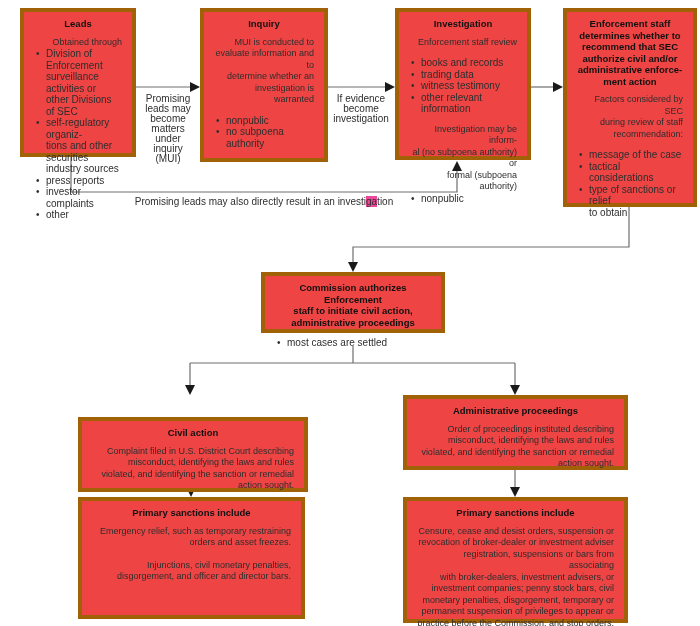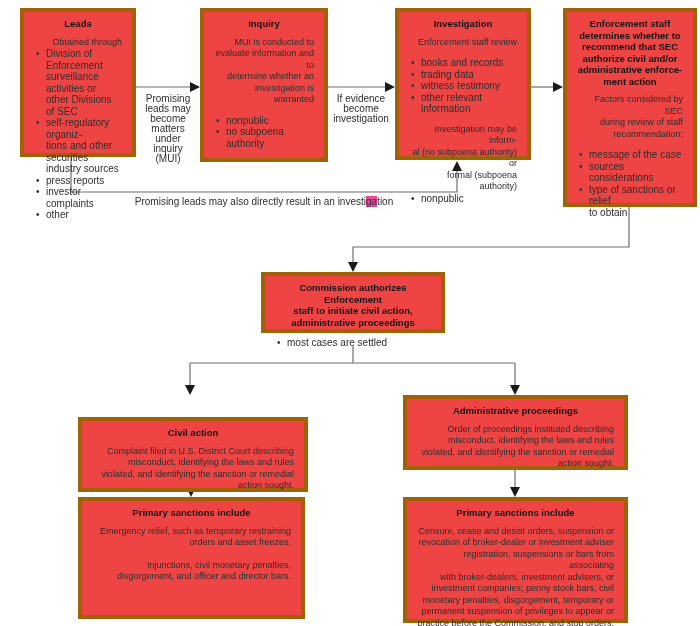--- a/index.html
+++ b/index.html
@@ -138,21 +138,21 @@
 determines whether to
 recommend that SEC
 authorize civil and/or
 administrative enforce-
 ment action</div>
     <div class="para">Factors considered by SEC
 during review of staff
 recommendation:</div>
     <ul class="bullets">
       <li>message of the case</li>
-      <li>sources considerations</li>
+      <li>tactical considerations</li>
       <li>type of sanctions or relief
 to obtain</li>
     </ul>
   </div>
 
   <div class="box" style="left:261px; top:272px; width:184px; height:61px;">
     <div class="box-title" style="margin-bottom:9px;">Commission authorizes Enforcement
 staff to initiate civil action,
 administrative proceedings</div>
     <ul class="bullets">

